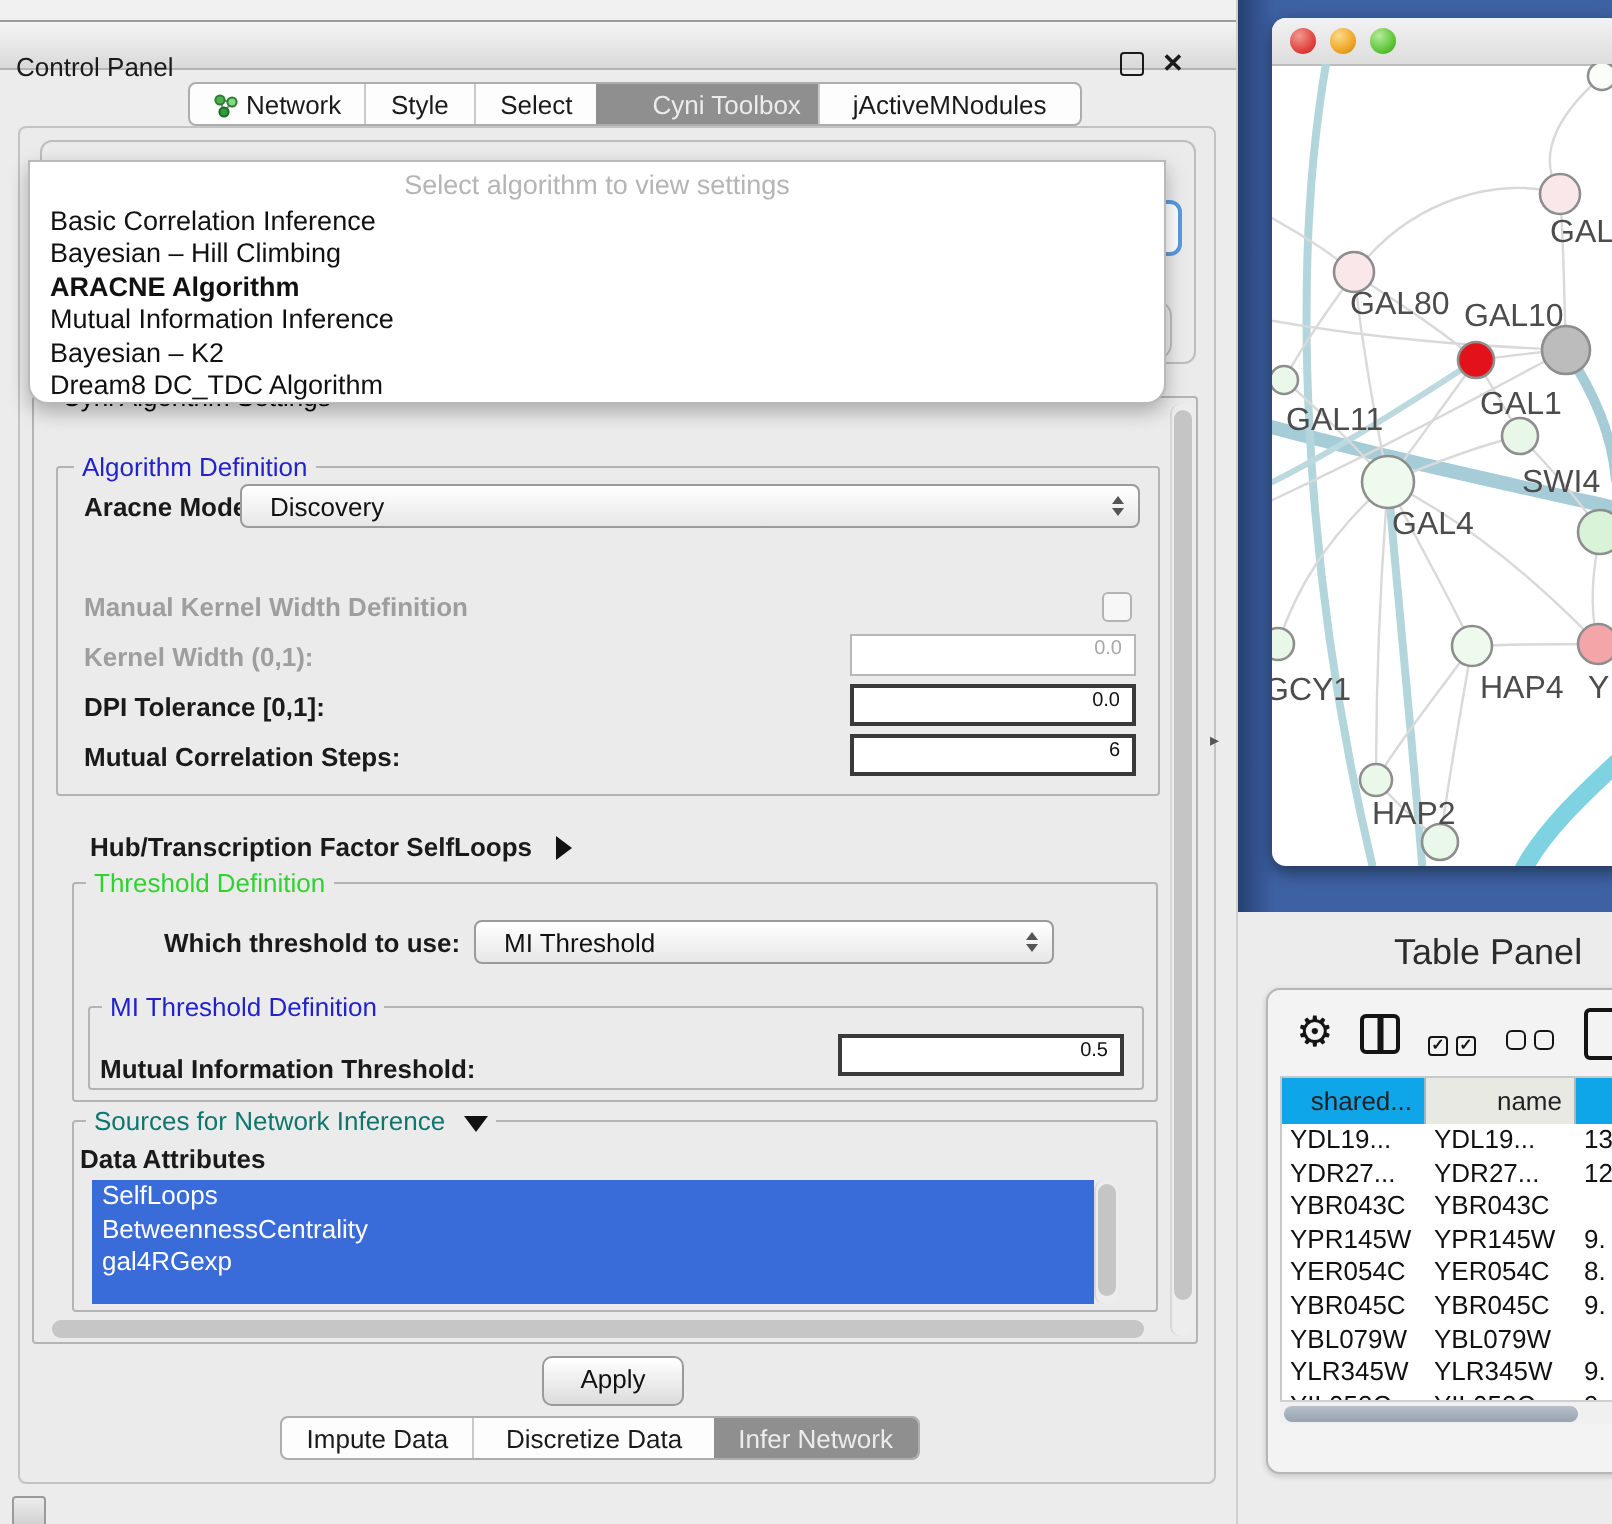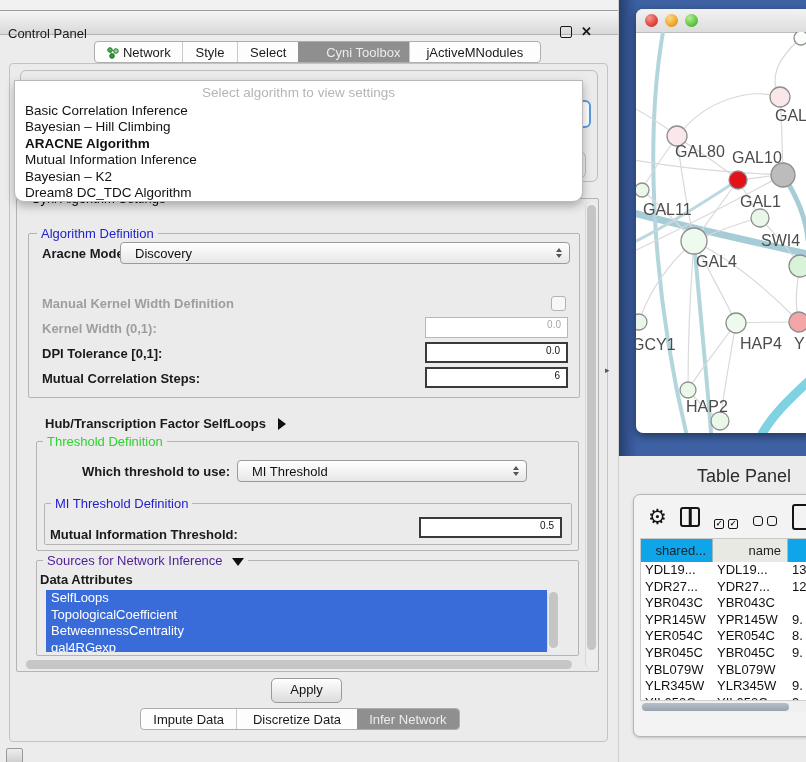--- a/index.html
+++ b/index.html
@@ -193,29 +193,28 @@
     </div>
     <div class="fs abs" style="left:44px;top:503px;width:528px;height:42px;">
       <span class="legend blue" style="left:6px;">MI Threshold Definition</span>
     </div>
     <div class="lbl abs" style="left:50px;top:527px;">Mutual Information Threshold:</div>
     <div class="field dark abs" style="left:419px;top:517px;width:143px;">
       <span>0.5</span>
     </div>
 
     <div class="fs abs" style="left:36px;top:560px;width:543px;height:96px;">
-      <span class="legend" style="left:6px;color:#4c1d95;">
+      <span class="legend" style="left:6px;color:#0f766e;">
         <span>Sources for Network Inference</span>
         <span class="tri-down" style="margin-left:6px;position:relative;top:1px;"></span>
       </span>
     </div>
     <div class="lbl abs" style="left:40px;top:572px;">Data Attributes</div>
     <div id="attr-list" class="abs" style="left:46px;top:590px;width:501px;height:62px;">
         <div class="attr-item">SelfLoops</div>
-        <div class="attr-item">TopologicalCoefficient</div>
         <div class="attr-item">BetweennessCentrality</div>
         <div class="attr-item">gal4RGexp</div>
       </div>
     <div class="vscroll abs" style="left:547px;top:590px;width:11px;height:62px;">
       <div class="vthumb abs" style="left:1px;top:2px;width:9px;height:56px;"></div>
     </div>
 
     <div class="hthumb abs" style="left:26px;top:660px;width:546px;height:9px;"></div>
 
     <div id="apply-btn" class="abs">Apply</div>

